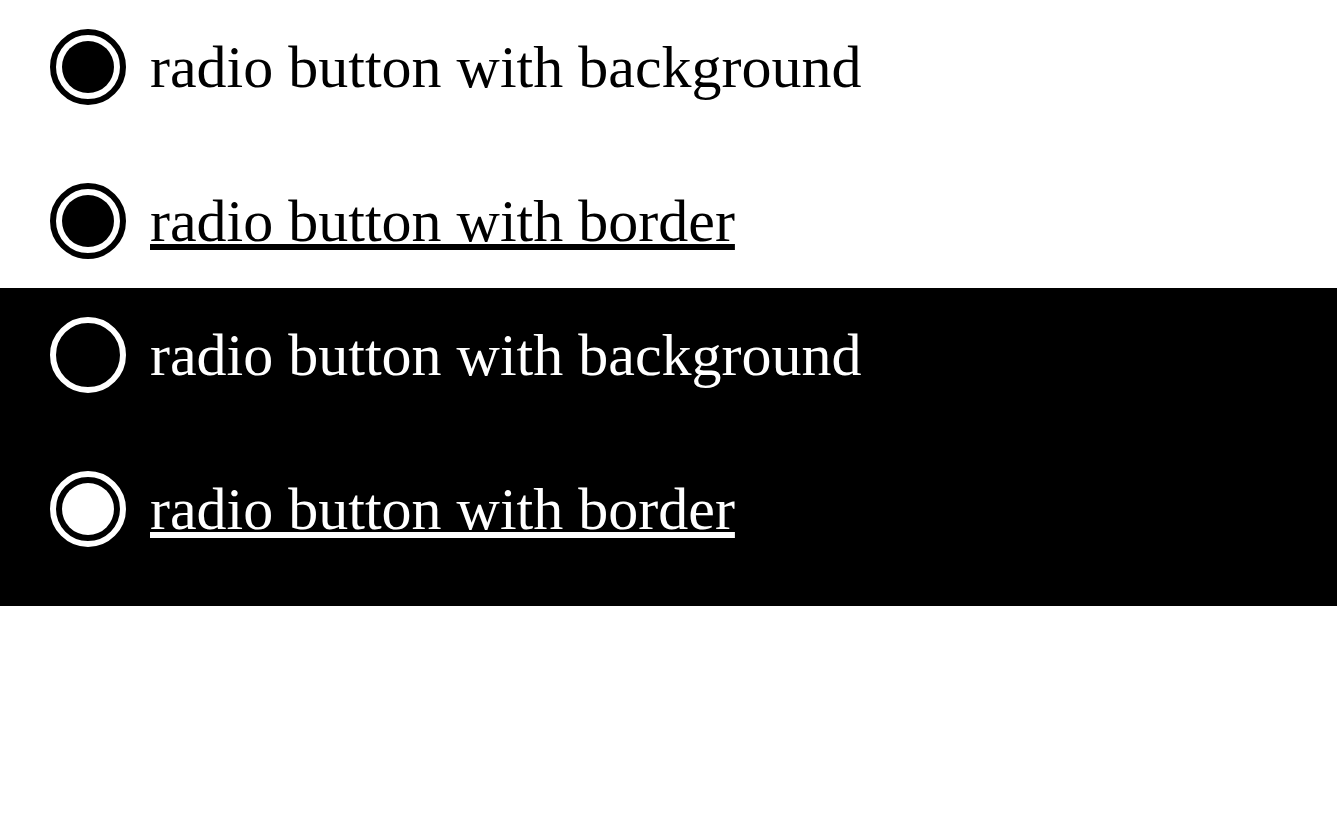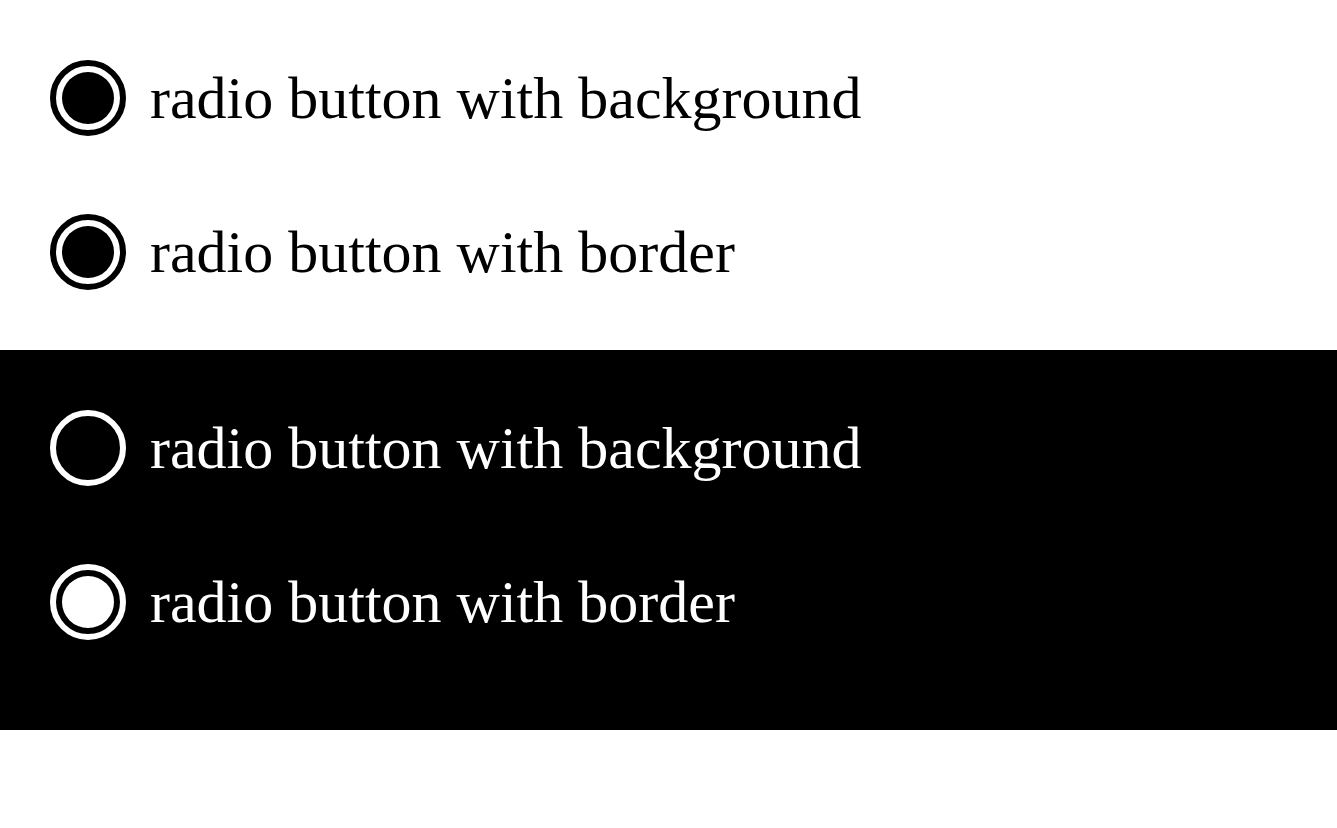--- a/index.html
+++ b/index.html
@@ -7,38 +7,39 @@
       padding: 0;
       box-sizing: border-box;
     }
     body {
       width: 1337px;
       height: 828px;
       font-family: Georgia, 'Times New Roman', Times, serif;
       background: #fff;
     }
     .section {
-      padding: 60px 50px;
+      padding: 29px 50px;
     }
     .section.light {
       background: #ffffff;
       color: #000000;
     }
     .section.dark {
       background: #000000;
       color: #ffffff;
     }
     .row {
       display: flex;
       align-items: center;
       gap: 24px;
       margin-bottom: 78px;
     }
     .row:last-child {
       margin-bottom: 0;
+      text-decoration: underline;
     }
     .section.dark .row {
       margin-bottom: 78px;
     }
     .section.dark .row:last-child {
       margin-bottom: 30px;
     }
     .radio {
       width: 76px;
       height: 76px;

